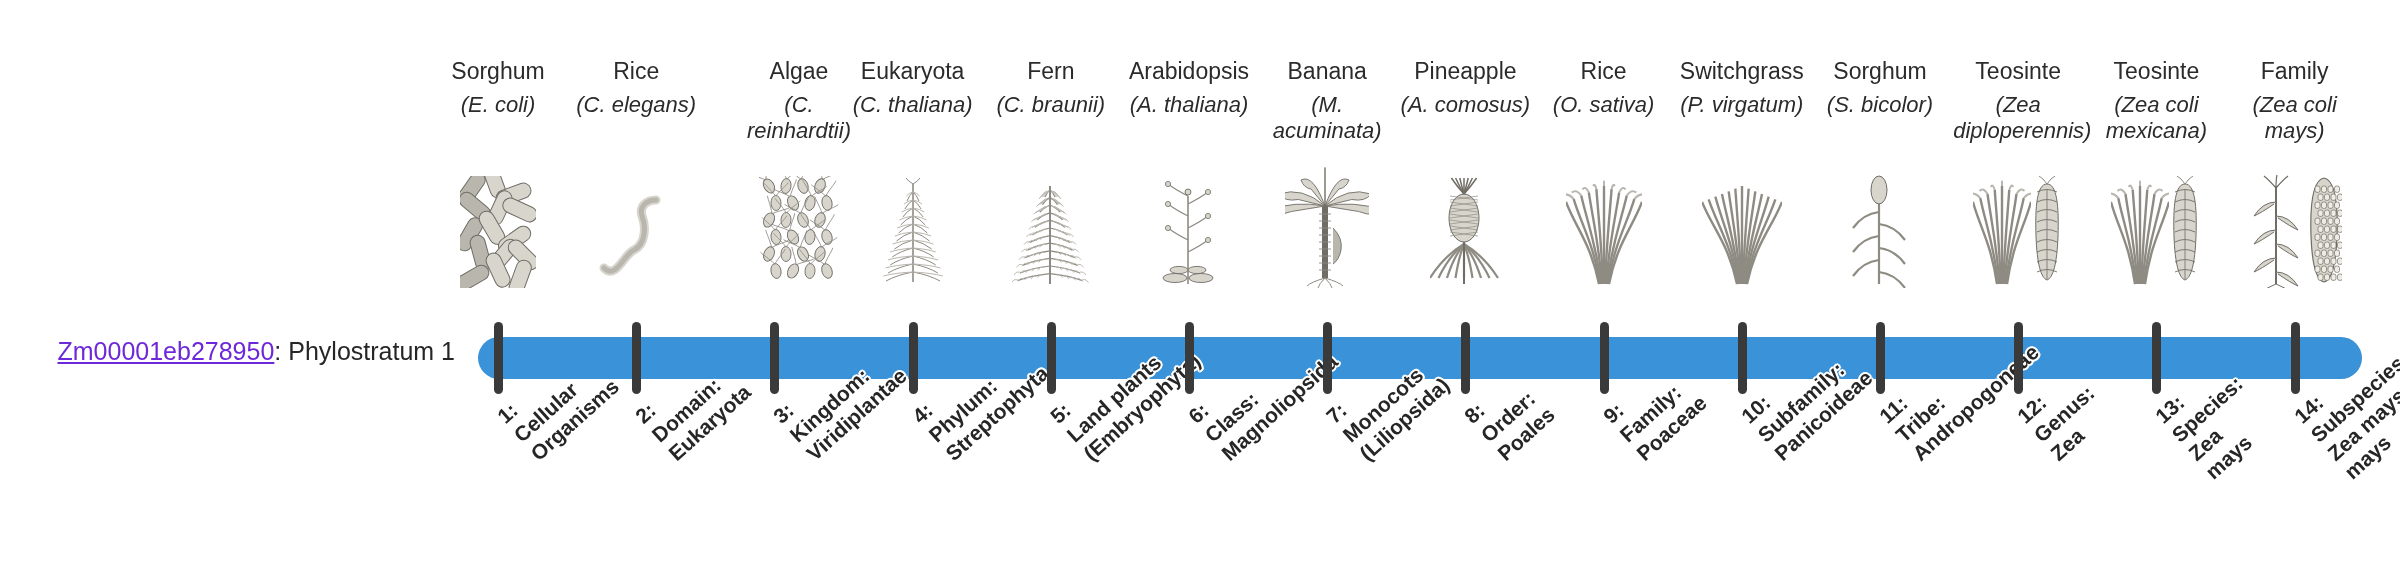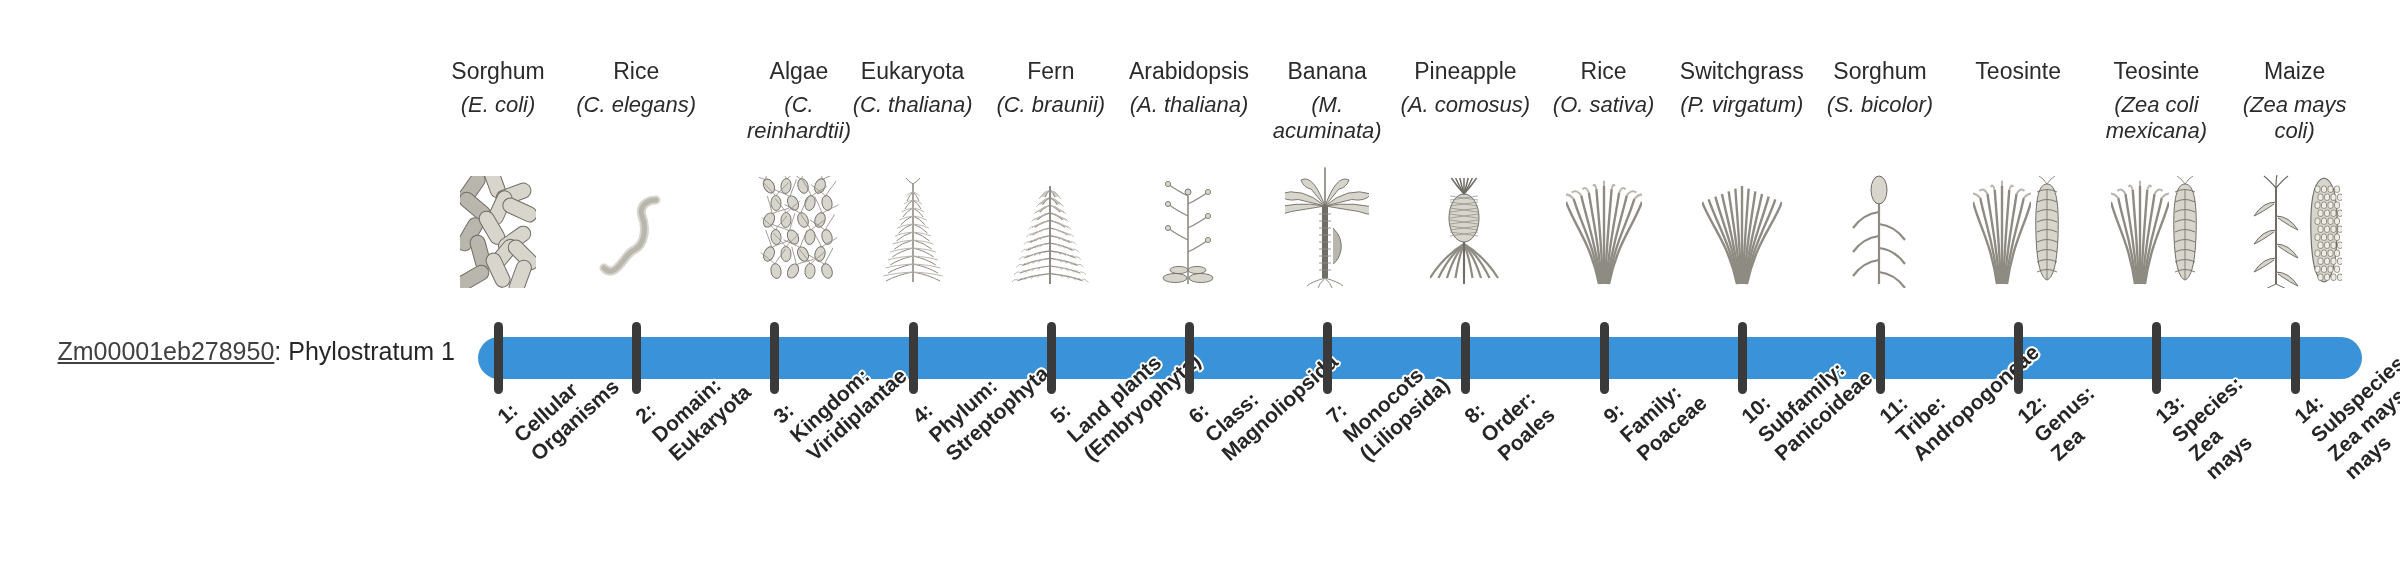--- a/index.html
+++ b/index.html
@@ -25,21 +25,21 @@
     left: 0;
     top: 336px;
     width: 455px;
     text-align: right;
     font-size: 25px;
     line-height: 30px;
     white-space: nowrap;
     color: #262626;
   }
   #row-label .gene-link {
-    color: #404040;
+    color: #6d28d9;
     text-decoration: underline;
     cursor: pointer;
   }
 
   
   #bar {
     position: absolute;
     left: 478px;
     top: 337px;
     width: 1884px;
@@ -752,20 +752,21 @@
         </div>
       </div>
       <div class="tick" style="left: 1880px;"></div>
       <div class="rank-wrap" style="left: 1870px;">
         <div class="rank-inner">11:
 Tribe:
 Andropogoneae</div>
       </div>
       <div class="col" style="left: 1953.2px;">
         <div class="common">Teosinte</div>
+        <div class="latin">(Zea diploperennis)</div>
         <div class="art">
           <svg width="58" height="112" viewBox="0 0 58 112">
             <path d="M24 108 C 18 67.2, 7.200000000000003 52, 0 26" fill="none" stroke="#8e8b82" stroke-width="2.4"></path>
             <path d="M0 26 q -8 -7 -16 -3" fill="none" stroke="#b9b6ae" stroke-width="2"></path>
             <path d="M25.25 108 C 20.75 67.2, 12.65 48, 7.25 22" fill="none" stroke="#8e8b82" stroke-width="2.4"></path>
             <path d="M7.25 22 q -6 -7 -12 -3" fill="none" stroke="#b9b6ae" stroke-width="2"></path>
             <path d="M26.5 108 C 23.5 67.2, 18.1 44, 14.5 18" fill="none" stroke="#8e8b82" stroke-width="2.4"></path>
             <path d="M14.5 18 q -4 -7 -8 -3" fill="none" stroke="#b9b6ae" stroke-width="2"></path>
             <path d="M27.75 108 C 26.25 67.2, 23.55 40, 21.75 14" fill="none" stroke="#8e8b82" stroke-width="2.4"></path>
             <path d="M21.75 14 q -2 -7 -4 -3" fill="none" stroke="#b9b6ae" stroke-width="2"></path>
@@ -862,22 +863,22 @@
           </svg>
         </div>
       </div>
       <div class="tick" style="left: 2156.4px;"></div>
       <div class="rank-wrap" style="left: 2146.4px;">
         <div class="rank-inner">13:
 Species:
 Zea mays</div>
       </div>
       <div class="col" style="left: 2229.6px;">
-        <div class="common">Maize</div>
-        <div class="latin">(Zea mays coli)</div>
+        <div class="common">Family</div>
+        <div class="latin">(Zea coli mays)</div>
         <div class="art">
           <svg width="58" height="116" viewBox="0 0 58 116">
             <line x1="28" y1="112" x2="28" y2="16" stroke="#6f6d65" stroke-width="2"></line>
             <path d="M28 30 q -13 0 -22 14 q 7 -3 20 -12" fill="#d8d5cd" stroke="#6f6d65" stroke-width="1"></path>
             <path d="M28 44 q 13 0 22 14 q -7 -3 -20 -12" fill="#d8d5cd" stroke="#6f6d65" stroke-width="1"></path>
             <path d="M28 58 q -13 0 -22 14 q 7 -3 20 -12" fill="#d8d5cd" stroke="#6f6d65" stroke-width="1"></path>
             <path d="M28 72 q 13 0 22 14 q -7 -3 -20 -12" fill="#d8d5cd" stroke="#6f6d65" stroke-width="1"></path>
             <path d="M28 86 q -13 0 -22 14 q 7 -3 20 -12" fill="#d8d5cd" stroke="#6f6d65" stroke-width="1"></path>
             <path d="M28 100 q 13 0 22 14 q -7 -3 -20 -12" fill="#d8d5cd" stroke="#6f6d65" stroke-width="1"></path>
             <path d="M28 16 q -7 -8 -12 -12 M28 16 q 7 -8 12 -12 M28 16 q 0 -9 1 -13" stroke="#6f6d65" stroke-width="1.2" fill="none"></path>

